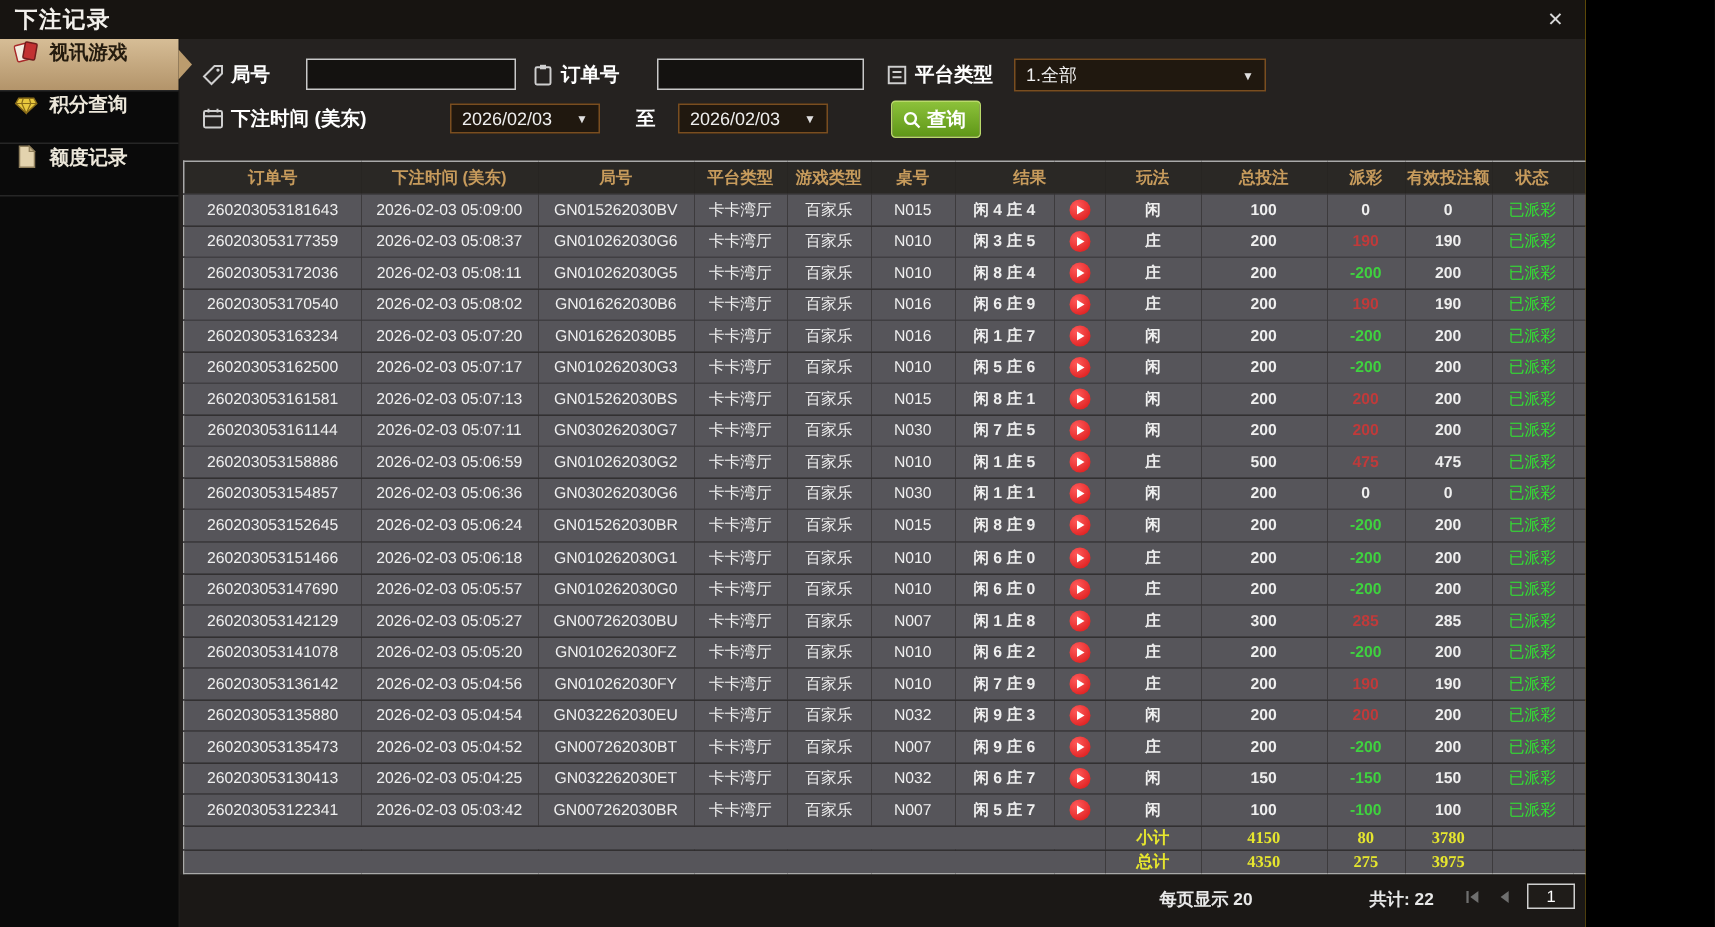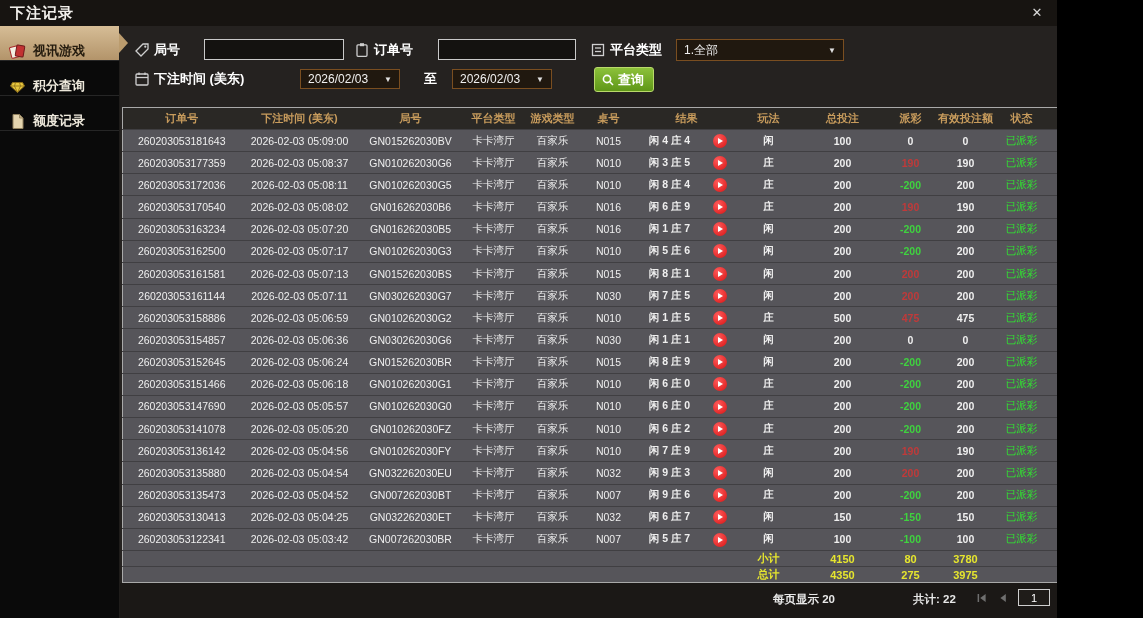--- a/index.html
+++ b/index.html
@@ -7,21 +7,21 @@
   body { font-family:"Liberation Sans","DejaVu Sans",sans-serif; }
   .app { position:relative; width:1057px; height:618px; background:#eab308; overflow:hidden; }
 
   
   .titlebar { position:absolute; left:0; top:0; right:0; height:26px; background:#171411; }
   .titlebar .title { position:absolute; left:10px; top:4px; font-size:15px; font-weight:bold; color:#f2f0ec; letter-spacing:1px; }
   .close-btn { position:absolute; right:12px; top:5px; width:16px; height:16px; color:#d8d8d8; font-size:13px; font-weight:bold; text-align:center; line-height:16px; cursor:pointer; }
 
   
   .sidebar { position:absolute; left:0; top:26px; bottom:0; width:120px; background:#0a0a0a; z-index:3; border-right:1px solid #1e1c1a; }
-  .side-item { position:relative; height:35px; display:flex; align-items:flex-end; gap:7px; padding-left:9px; color:#ece7da; font-size:13px; font-weight:bold; border-bottom:1px solid #262626; cursor:pointer; }
+  .side-item { position:relative; height:35px; display:flex; align-items:flex-start; gap:7px; padding-left:9px; color:#ece7da; font-size:13px; font-weight:bold; border-bottom:1px solid #262626; cursor:pointer; }
   .side-item .si-icon { width:17px; height:17px; flex:0 0 17px; }
   .side-item.active { background:linear-gradient(#d6bd96,#b3946a); color:#241b0e; }
   .side-item.active::after { content:""; position:absolute; right:-9px; top:50%; margin-top:-10px; border-left:9px solid #bb9c6e; border-top:10px solid transparent; border-bottom:10px solid transparent; }
 
   
   .main { position:absolute; left:120px; top:26px; right:0; bottom:0; background:#252220; }
   .f-icon { position:absolute; width:16px; height:16px; }
   .f-label { position:absolute; font-size:13px; font-weight:bold; color:#fff; white-space:nowrap; }
   .f-input { position:absolute; height:21px; border:1px solid #c9c9c9; background:#141210; color:#eee; font-size:12px; padding:0 5px; outline:none; }
   .f-select { position:absolute; height:22px; border:1px solid #7a4e20; background:#20180f; color:#f0f0f0; font-size:12px; display:flex; align-items:center; padding:0 7px; cursor:pointer; }
@@ -35,21 +35,21 @@
   th { color:#c79b5c; font-size:11px; font-weight:bold; white-space:nowrap; overflow:hidden; }
   tbody tr, tfoot tr { background:#56555a; border-top:1px solid #403f42; }
   td { color:#efefef; font-size:10.5px; text-align:center; white-space:nowrap; overflow:hidden; padding:0 1px; }
   td.num, td.c-result, td.c-playtype, td.c-mode { font-weight:bold; }
   td.pos { color:#c03a3a; }
   td.neg { color:#3fd23f; }
   td.zero { color:#efefef; }
   td.status { color:#31e431; font-weight:normal; }
   .play-btn { display:inline-flex; align-items:center; justify-content:center; width:14px; height:14px; border-radius:50%; background:radial-gradient(circle at 35% 30%, #ff5a5a, #d81414); cursor:pointer; vertical-align:middle; }
   .play-tri { display:block; width:0; height:0; border-left:5px solid #fff; border-top:3px solid transparent; border-bottom:3px solid transparent; margin-left:2px; }
-  td.sum-label, td.sum { color:#e6e62e; font-weight:bold; font-size:11px; }
+  td.sum-label, td.sum { color:#e6e62e; font-weight:bold; font-size:11px;font-family:Liberation Serif, serif; }
 
   
   .footer { position:absolute; left:0; right:0; bottom:0; height:35px; background:#1b1816; }
   .pagesize { position:absolute; left:653px; top:9px; font-size:11.5px; font-weight:bold; color:#e8e8e8; }
   .totalcount { position:absolute; left:793px; top:9px; font-size:11.5px; font-weight:bold; color:#e8e8e8; }
   .pager { position:absolute; left:856px; top:6px; display:flex; align-items:center; gap:9px; }
   .pg-ico { width:12px; height:12px; cursor:pointer; }
   .page-input { width:32px; height:17px; background:#1f1c19; border:1px solid #cfcfcf; color:#fff; font-size:11px; text-align:center; outline:none; }
   .page-sep, .page-count { color:#e0e0e0; font-size:11.5px; font-weight:bold; }
 </style>
@@ -434,20 +434,40 @@
                 </span>
     </td>
     <td class="c-playtype">庄</td>
     <td class="num">200</td>
     <td class="num neg">-200</td>
     <td class="num">200</td>
     <td class="status">已派彩</td>
     <td class="c-mode">多台</td>
   </tr>
             <tr>
+    <td>260203053142129</td>
+    <td>2026-02-03 05:05:27</td>
+    <td>GN007262030BU</td>
+    <td>卡卡湾厅</td>
+    <td>百家乐</td>
+    <td>N007</td>
+    <td class="c-result">闲 1 庄 8</td>
+    <td>
+      <span class="play-btn">
+                  <span class="play-tri"></span>
+                </span>
+    </td>
+    <td class="c-playtype">庄</td>
+    <td class="num">300</td>
+    <td class="num pos">285</td>
+    <td class="num">285</td>
+    <td class="status">已派彩</td>
+    <td class="c-mode">多台</td>
+  </tr>
+            <tr>
     <td>260203053141078</td>
     <td>2026-02-03 05:05:20</td>
     <td>GN010262030FZ</td>
     <td>卡卡湾厅</td>
     <td>百家乐</td>
     <td>N010</td>
     <td class="c-result">闲 6 庄 2</td>
     <td>
       <span class="play-btn">
                   <span class="play-tri"></span>

